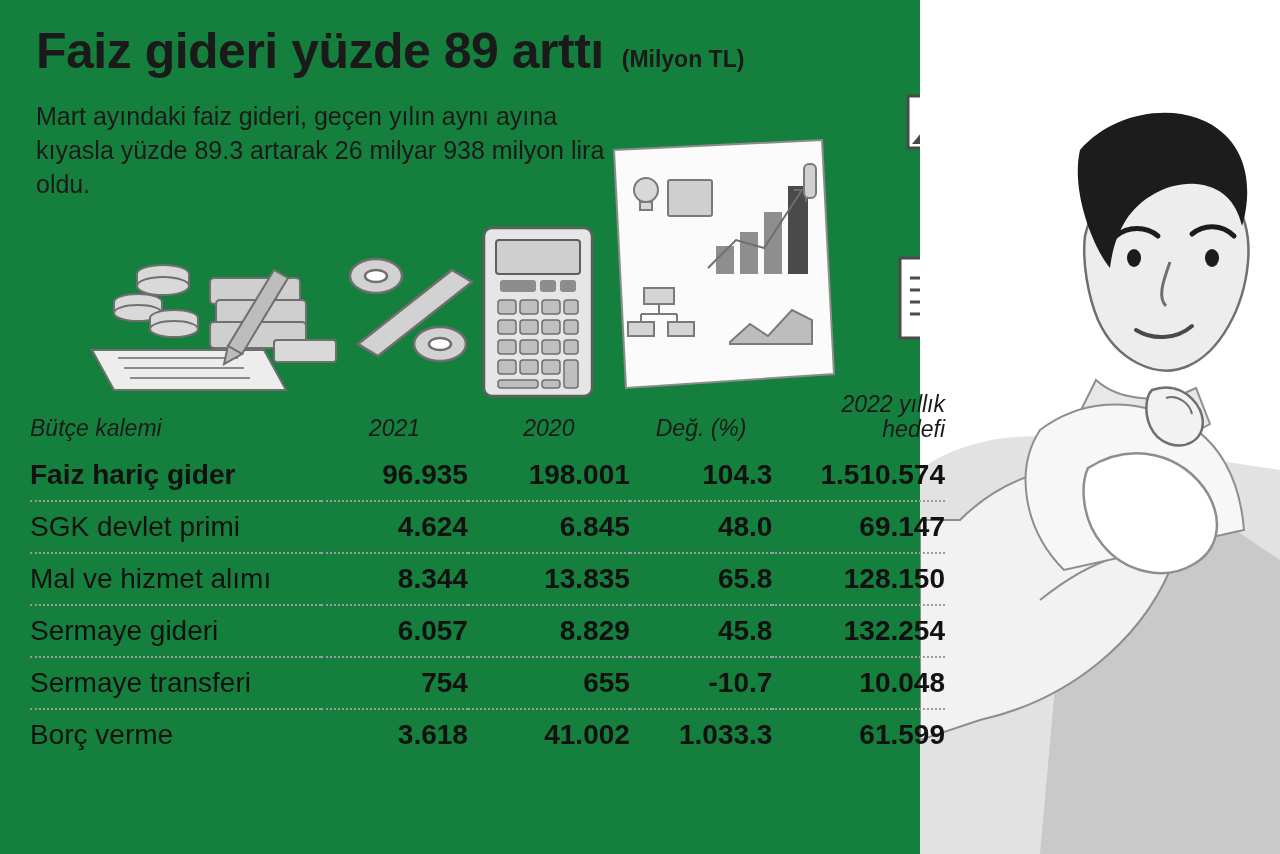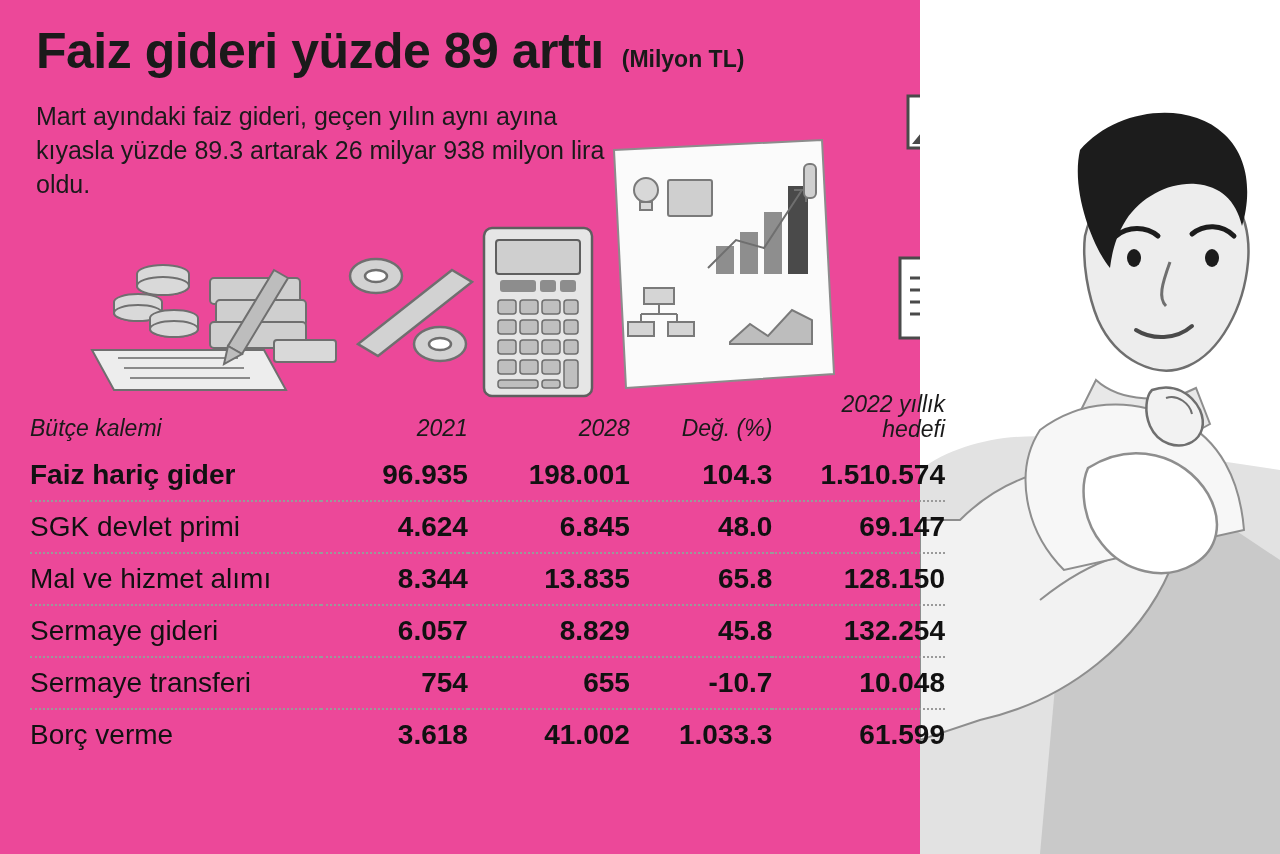--- a/index.html
+++ b/index.html
@@ -6,21 +6,21 @@
   html, body {
     margin: 0; padding: 0;
     width: 1280px; height: 854px;
     background: #ffffff;
     font-family: "Liberation Sans", sans-serif;
     overflow: hidden;
   }
   #page {
     position: relative;
     width: 1280px; height: 854px;
-    background: #ec4899;
+    background: #15803d;
     overflow: hidden;
   }
 
   
   .headline-wrap {
     position: absolute;
     left: 36px; top: 26px;
     display: flex;
     align-items: flex-end;
     white-space: nowrap;
@@ -69,21 +69,21 @@
   th, td { padding: 0; }
   thead th {
     font-style: italic;
     font-weight: normal;
     font-size: 23px;
     color: #1a1a1a;
     vertical-align: bottom;
     padding-bottom: 8px;
   }
   thead th.c0 { text-align: left; }
-  thead th.num { text-align: right; }
+  thead th.num { }
   thead th.target { text-align: right; line-height: 1.08; }
 
   tbody td {
     font-size: 28px;
     color: #111;
     padding: 9px 0 9px 0;
     border-bottom: 2px dotted #9a9a9a;
   }
   tbody td.c0 { text-align: left; }
   tbody td.num { text-align: right; font-weight: bold; }
@@ -297,21 +297,21 @@
         <col class="col0">
           <col class="col1">
           <col class="col2">
           <col class="col3">
           <col class="col4">
       </colgroup>
       <thead>
         <tr>
           <th class="c0">Bütçe kalemi</th>
           <th class="num">2021</th>
-          <th class="num">2028</th>
+          <th class="num">2020</th>
           <th class="num">Değ. (%)</th>
           <th class="target">
             <div>2022 yıllık</div>
             <div>hedefi</div>
           </th>
         </tr>
       </thead>
       <tbody>
         <tr class="strong">
           <td class="c0">Faiz hariç gider</td>

